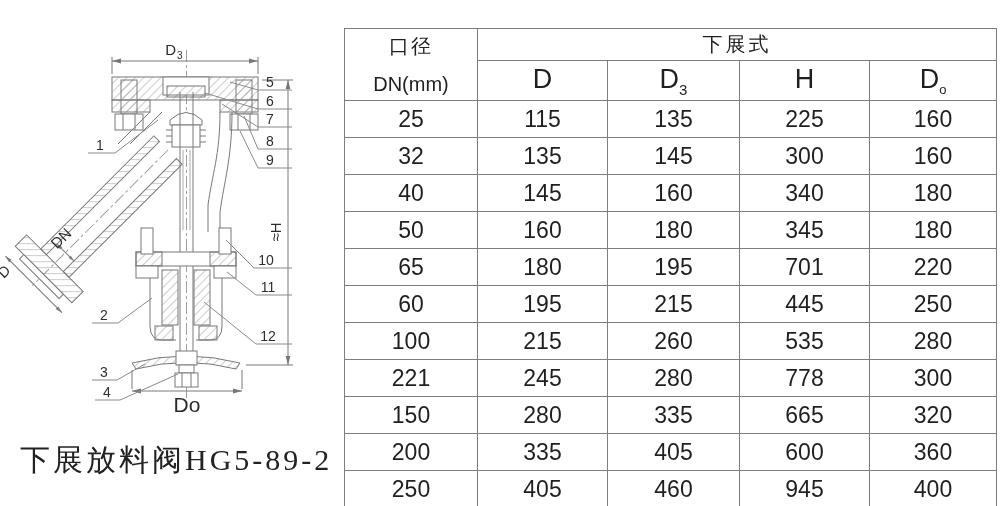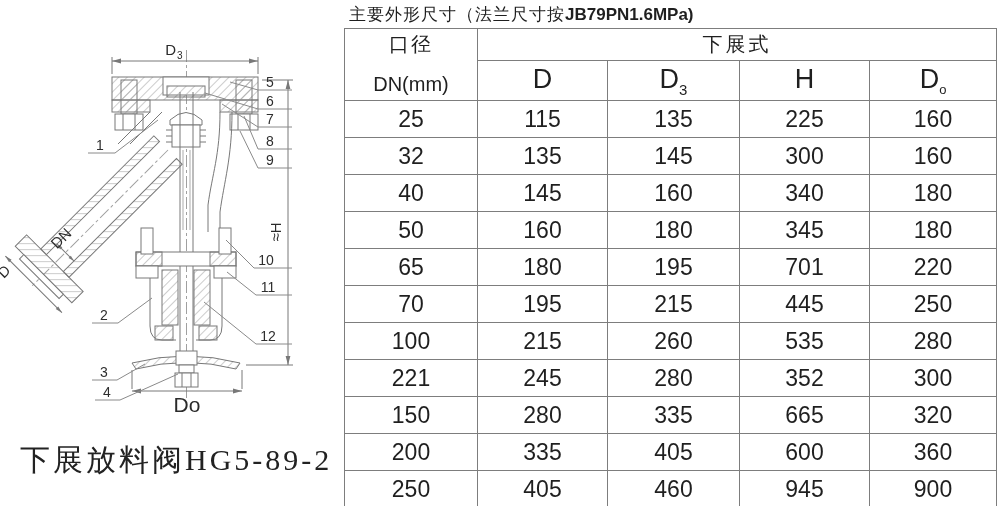--- a/index.html
+++ b/index.html
@@ -23,36 +23,33 @@
 
   
   .spec-table{position:absolute;left:344px;top:28px;border-collapse:collapse;
               table-layout:fixed;width:652px;}
   .spec-table td{border:1px solid #7d7d7d;text-align:center;vertical-align:middle;
                  padding:0;background:#fff;}
   .r-group{height:32px;}
   .r-sub{height:40px;}
   .r-data{height:37px;}
   .corner{font-size:20px;line-height:1.5;}
-  .corner .l1{font-family:Liberation Mono, monospace;letter-spacing:2px;}
+  .corner .l1{font-family:Liberation Serif, serif;letter-spacing:2px;}
   .corner .l2{font-family:"Liberation Sans",sans-serif;margin-top:8px;}
   .group-h{font-family:"Liberation Serif",serif;font-size:20px;letter-spacing:3px;}
   .colhead{font-size:27px;}
   .colhead .sub3{font-size:15px;vertical-align:-7px;}
   .colhead .subo{font-size:13px;vertical-align:-6px;}
   .cell{font-size:23px;}
 </style>
 </head>
 <body>
 
 <div class="page">
 
-  <div class="title">
-    <span class="cjk">主要外形尺寸（法兰尺寸按</span><span class="latin">JB79PN1.6MPa)</span>
-  </div>
 
   <svg class="drawing" viewBox="0 0 345 506">
     <defs>
       <pattern id="hatch" width="6" height="6" patternUnits="userSpaceOnUse" patternTransform="rotate(45)">
         <line x1="0" y1="0" x2="0" y2="6" stroke="#9a9a9a" stroke-width="1"></line>
       </pattern>
     </defs>
 
     <g stroke="#787878" stroke-width="1" fill="none">
 
@@ -266,38 +263,38 @@
         <td class="cell">180</td>
       </tr>
       <tr class="r-data">
         <td class="cell">65</td>
         <td class="cell">180</td>
         <td class="cell">195</td>
         <td class="cell">701</td>
         <td class="cell">220</td>
       </tr>
       <tr class="r-data">
-        <td class="cell">70</td>
+        <td class="cell">60</td>
         <td class="cell">195</td>
         <td class="cell">215</td>
         <td class="cell">445</td>
         <td class="cell">250</td>
       </tr>
       <tr class="r-data">
         <td class="cell">100</td>
         <td class="cell">215</td>
         <td class="cell">260</td>
         <td class="cell">535</td>
         <td class="cell">280</td>
       </tr>
       <tr class="r-data">
         <td class="cell">221</td>
         <td class="cell">245</td>
         <td class="cell">280</td>
-        <td class="cell">352</td>
+        <td class="cell">778</td>
         <td class="cell">300</td>
       </tr>
       <tr class="r-data">
         <td class="cell">150</td>
         <td class="cell">280</td>
         <td class="cell">335</td>
         <td class="cell">665</td>
         <td class="cell">320</td>
       </tr>
       <tr class="r-data">
@@ -305,17 +302,17 @@
         <td class="cell">335</td>
         <td class="cell">405</td>
         <td class="cell">600</td>
         <td class="cell">360</td>
       </tr>
       <tr class="r-data">
         <td class="cell">250</td>
         <td class="cell">405</td>
         <td class="cell">460</td>
         <td class="cell">945</td>
-        <td class="cell">900</td>
+        <td class="cell">400</td>
       </tr>
     </tbody>
   </table>
 </div>
 
 </body></html>

